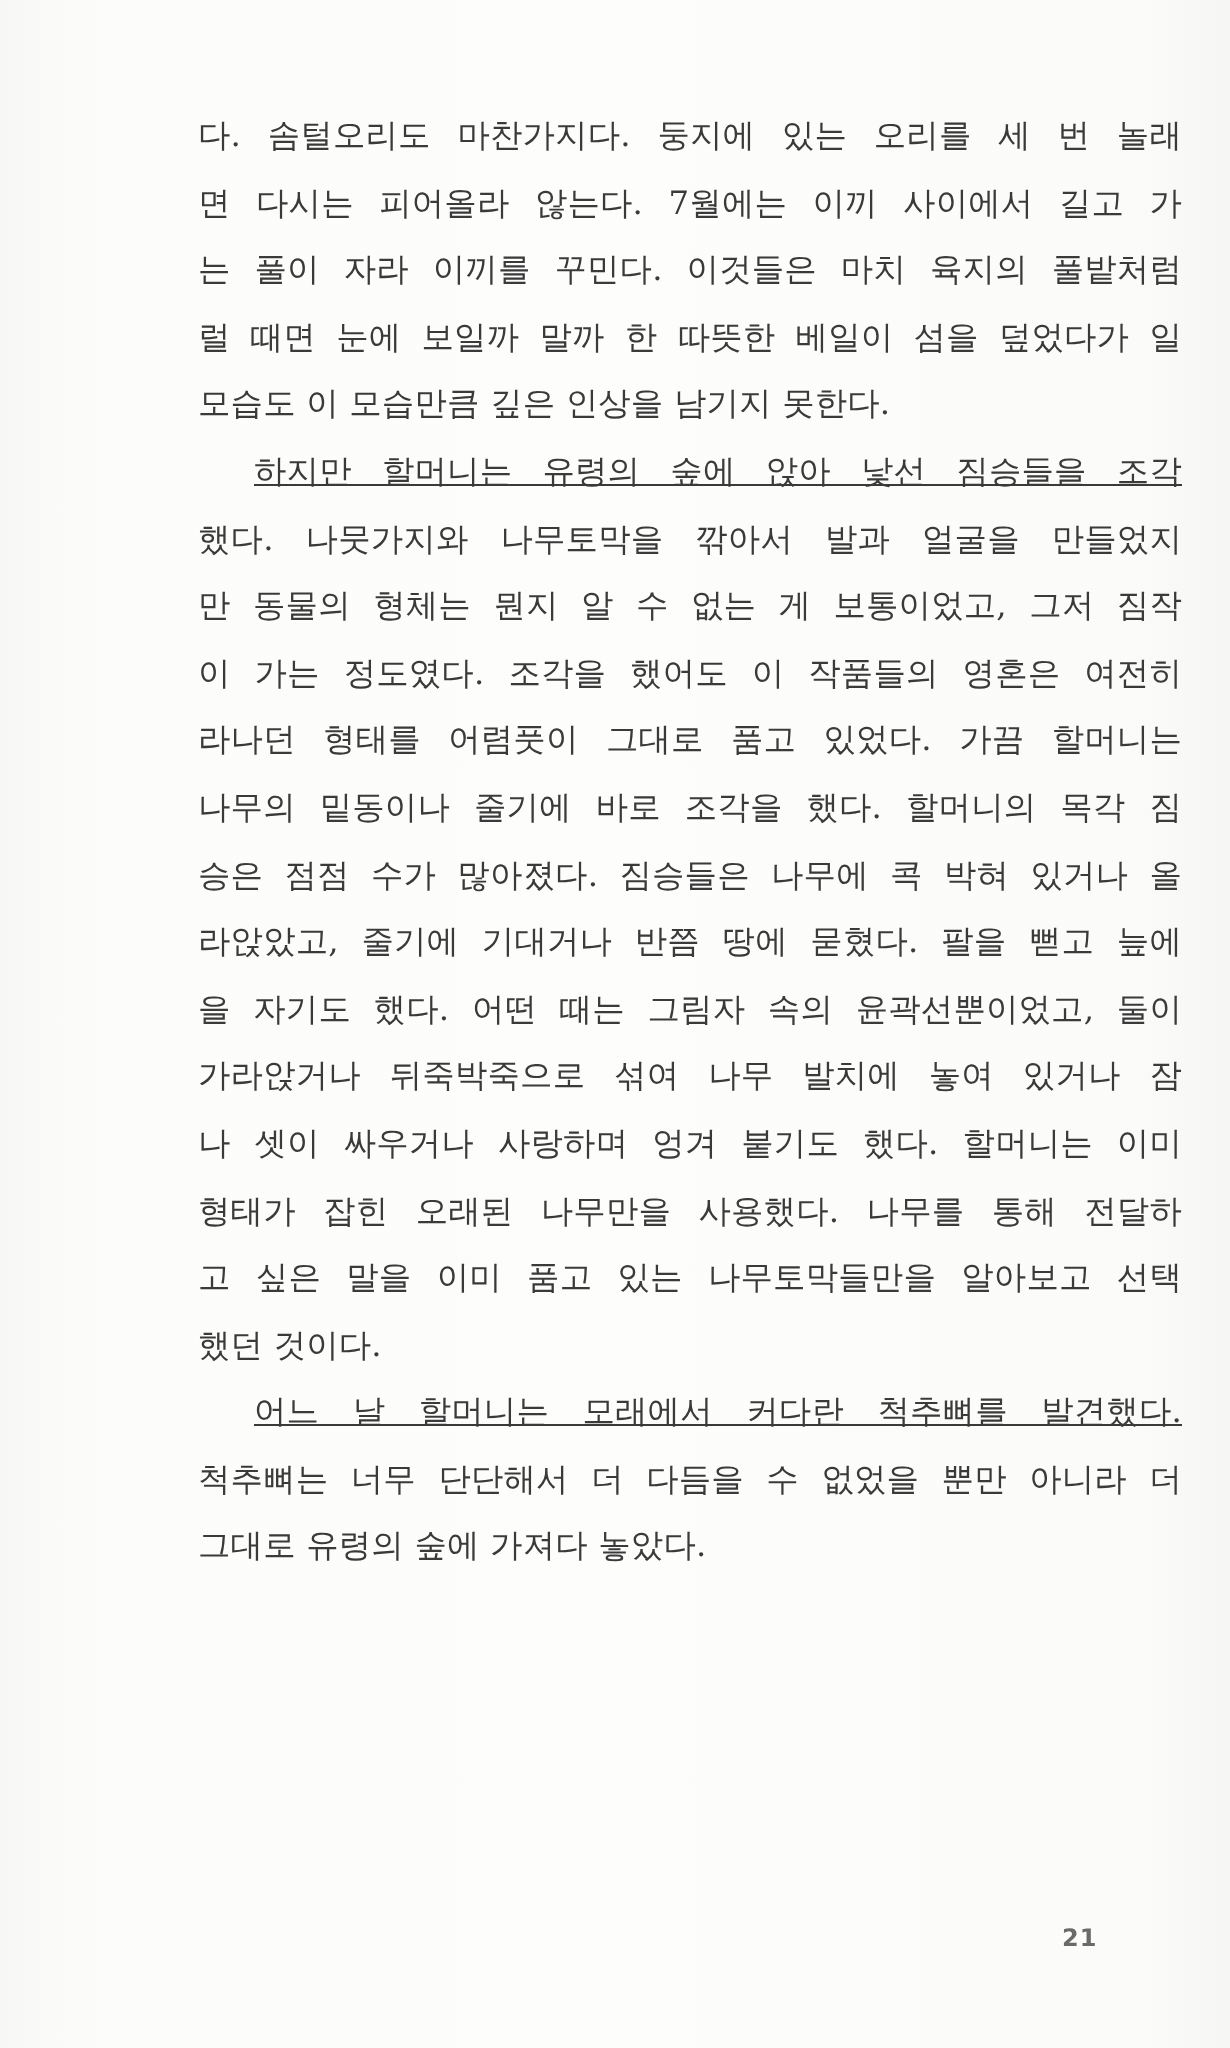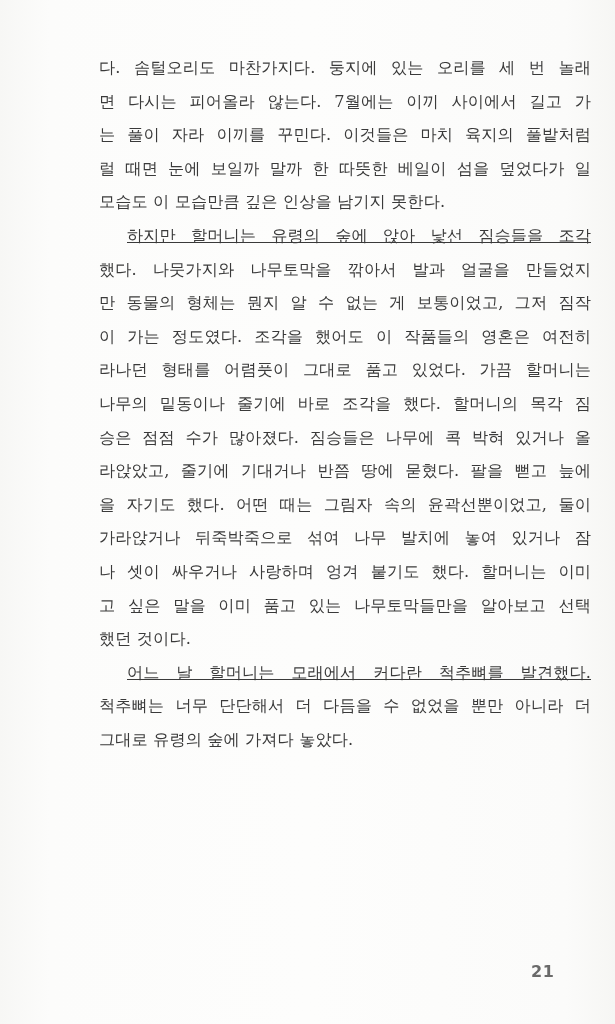--- a/index.html
+++ b/index.html
@@ -45,21 +45,21 @@
     .line.indent {
       padding-left: 28px;
       text-decoration: underline;
     }
     .page-number {
       position: absolute;
       left: 531px;
       top: 962px;
       font-family: "DejaVu Sans", sans-serif;
       font-weight: bold;
-      font-size: 16px;
+      font-size: 12px;
       color: #6a6a6a;
       letter-spacing: 0.5px;
     }
   </style>
 </head>
 <body>
 
 <div class="page">
   <div class="text-block">
 
@@ -76,20 +76,21 @@
       <span class="line">했다. 나뭇가지와 나무토막을 깎아서 발과 얼굴을 만들었지</span>
       <span class="line">만 동물의 형체는 뭔지 알 수 없는 게 보통이었고, 그저 짐작</span>
       <span class="line">이 가는 정도였다. 조각을 했어도 이 작품들의 영혼은 여전히</span>
       <span class="line">라나던 형태를 어렴풋이 그대로 품고 있었다. 가끔 할머니는</span>
       <span class="line">나무의 밑동이나 줄기에 바로 조각을 했다. 할머니의 목각 짐</span>
       <span class="line">승은 점점 수가 많아졌다. 짐승들은 나무에 콕 박혀 있거나 올</span>
       <span class="line">라앉았고, 줄기에 기대거나 반쯤 땅에 묻혔다. 팔을 뻗고 늪에</span>
       <span class="line">을 자기도 했다. 어떤 때는 그림자 속의 윤곽선뿐이었고, 둘이</span>
       <span class="line">가라앉거나 뒤죽박죽으로 섞여 나무 발치에 놓여 있거나 잠</span>
       <span class="line">나 셋이 싸우거나 사랑하며 엉겨 붙기도 했다. 할머니는 이미</span>
+      <span class="line">형태가 잡힌 오래된 나무만을 사용했다. 나무를 통해 전달하</span>
       <span class="line">고 싶은 말을 이미 품고 있는 나무토막들만을 알아보고 선택</span>
       <span class="line last">했던 것이다.</span>
     </div>
 
     <div>
       <span class="line indent">어느 날 할머니는 모래에서 커다란 척추뼈를 발견했다.</span>
       <span class="line">척추뼈는 너무 단단해서 더 다듬을 수 없었을 뿐만 아니라 더</span>
       <span class="line last">그대로 유령의 숲에 가져다 놓았다.</span>
     </div>
 

